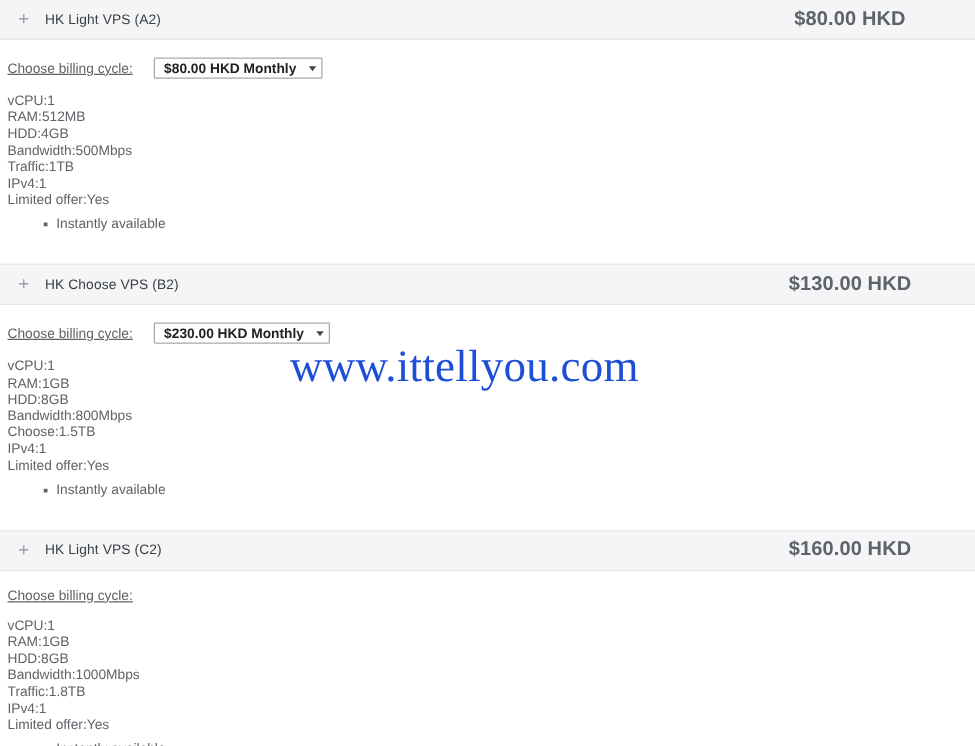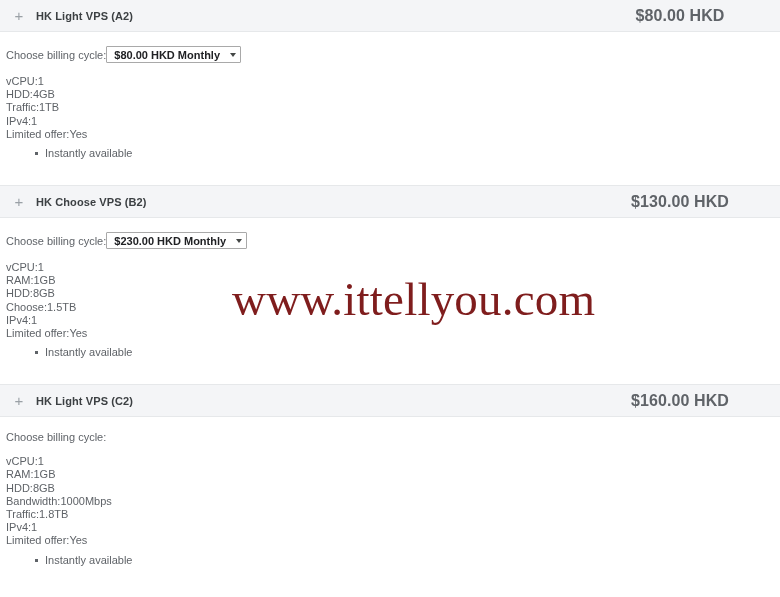--- a/index.html
+++ b/index.html
@@ -52,21 +52,21 @@
     color: #9aa0a6;
     font-size: 15px;
     line-height: 1;
     font-weight: 300;
     cursor: pointer;
     user-select: none;
   }
 
   .product-title {
     font-size: 11px;
-    font-weight: bold;
+    font-weight: normal;
     color: #3c4043;
     letter-spacing: 0.1px;
     margin-left: 4px;
     white-space: nowrap;
   }
 
   .product-price {
     position: absolute;
     left: 0;
     right: 0;
@@ -88,22 +88,23 @@
 
   .billing-row {
     display: flex;
     align-items: center;
     margin-bottom: 12px;
   }
 
   .billing-label {
     font-size: 11px;
     color: #5f6368;
-    margin-right: 0;
-    white-space: nowrap;
+    margin-right: 17px;
+    white-space: nowrap;
+    text-decoration: underline;
   }
 
   .billing-select {
     display: inline-flex;
     align-items: center;
     justify-content: space-between;
     background: #ffffff;
     border: 1px solid #a9a9a9;
     border-radius: 1px;
     height: 17px;
@@ -167,22 +168,22 @@
   .body-pad-a { padding-bottom: 20px; }
   .body-pad-b { padding-bottom: 20px; }
   .body-pad-c { padding-bottom: 6px; }
 
   
   .watermark {
     position: absolute;
     left: 232px;
     top: 272px;
     font-family: "Liberation Serif", serif;
-    font-size: 47px;
-    color: #7f1d1d;
+    font-size: 36px;
+    color: #1d4ed8;
     letter-spacing: 0.2px;
     white-space: nowrap;
     pointer-events: none;
     z-index: 5;
   }
 </style>
 </head>
 <body>
 
 <div class="page">
@@ -196,21 +197,23 @@
     <div class="product-body body-pad-a">
       <div class="billing-row">
         <span class="billing-label">Choose billing cycle:</span>
         <span class="billing-select">
           <span class="sel-text">$80.00 HKD Monthly</span>
           <span class="caret"></span>
         </span>
       </div>
       <ul class="spec-list">
         <li>vCPU:1</li>
+        <li>RAM:512MB</li>
         <li>HDD:4GB</li>
+        <li>Bandwidth:500Mbps</li>
         <li>Traffic:1TB</li>
         <li>IPv4:1</li>
         <li>Limited offer:Yes</li>
       </ul>
       <ul class="sub-list">
         <li>Instantly available</li>
       </ul>
     </div>
   </div>
 
@@ -225,20 +228,21 @@
         <span class="billing-label">Choose billing cycle:</span>
         <span class="billing-select">
           <span class="sel-text">$230.00 HKD Monthly</span>
           <span class="caret"></span>
         </span>
       </div>
       <ul class="spec-list">
         <li>vCPU:1</li>
         <li>RAM:1GB</li>
         <li>HDD:8GB</li>
+        <li>Bandwidth:800Mbps</li>
         <li>Choose:1.5TB</li>
         <li>IPv4:1</li>
         <li>Limited offer:Yes</li>
       </ul>
       <ul class="sub-list">
         <li>Instantly available</li>
       </ul>
     </div>
   </div>
 

